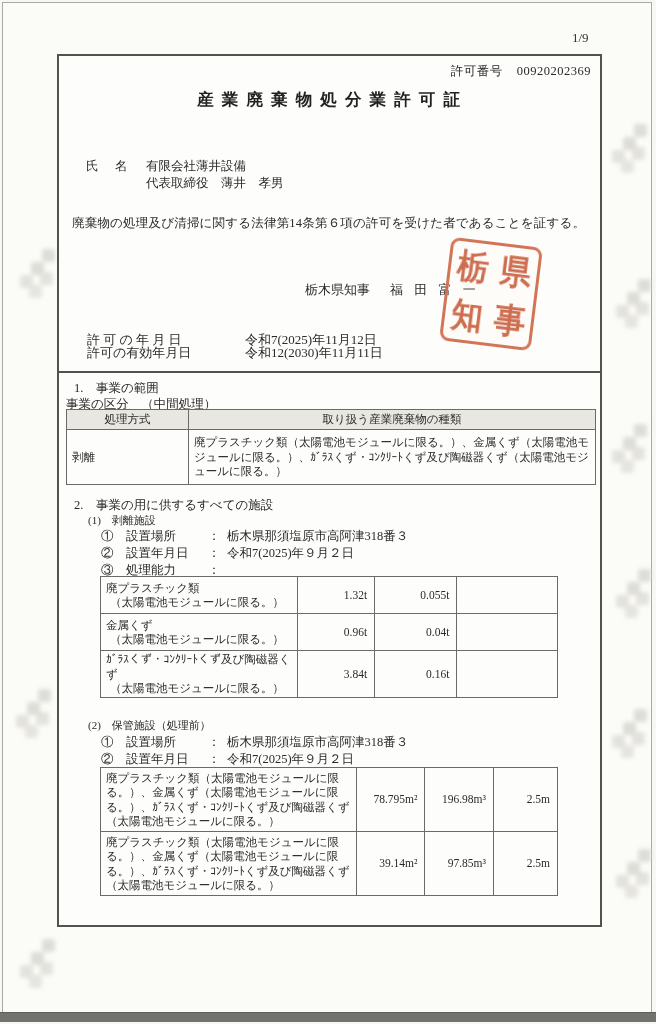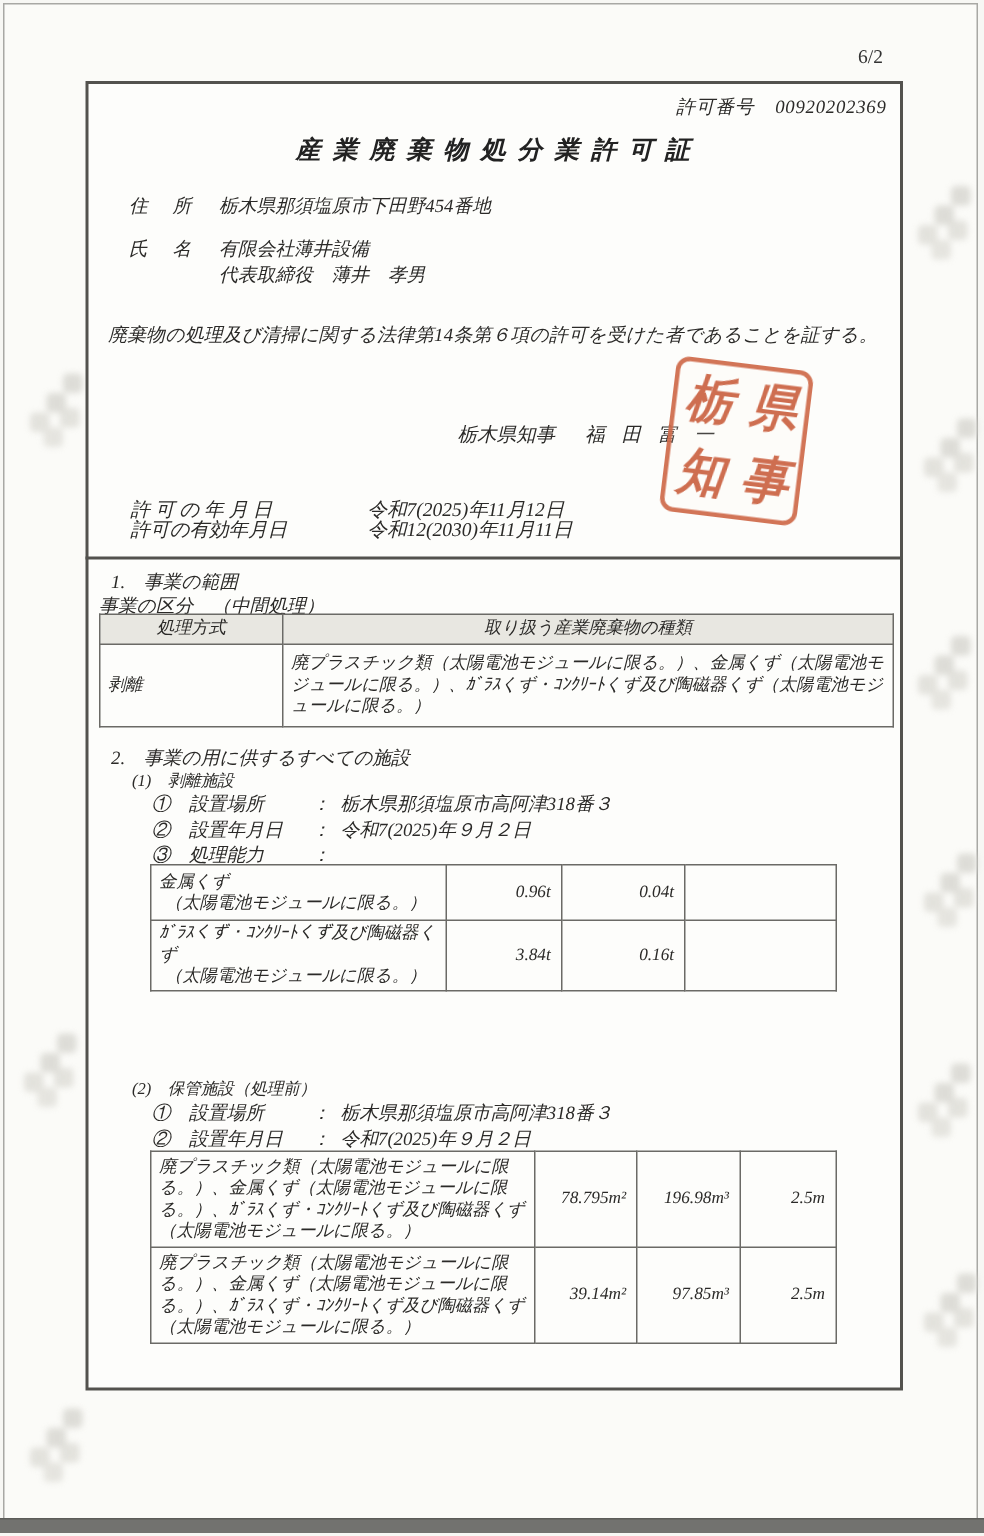--- a/index.html
+++ b/index.html
@@ -15,21 +15,21 @@
   .scan-bottom-bar{position:absolute;left:0;right:0;bottom:2px;height:9px;background:#72726f;
     border-top:1px solid #5c5c59;}
   
   .wm{position:absolute;width:13px;height:13px;border-radius:3px;background:#dddcd6;
     box-shadow:11px -13px 0 #dddcd6,22px -26px 0 #e1e0da;filter:blur(2px);opacity:.8;}
   .wm.dense{box-shadow:11px -13px 0 #d6d5cf,22px -26px 0 #d6d5cf,9px 10px 0 #e0dfd9,20px -3px 0 #dddcd6;}
   
   .page-indicator{position:absolute;top:30px;left:572px;font-size:13px;color:#333;}
   
   .doc{position:absolute;left:57px;top:54px;width:541px;height:869px;
-    border:2px solid #53524e;background:#fdfdfb;font-style:italic;}
+    border:2px solid #53524e;background:#fdfdfb;}
   .abs{position:absolute;}
   .permit-line{top:7px;right:9px;font-size:12.5px;letter-spacing:.5px;}
   .permit-line .num{margin-left:14px;}
   .doc-title{top:33px;left:0;width:100%;text-align:center;font-size:16.5px;
     font-weight:600;letter-spacing:2px;color:#222;}
   .field-row{font-size:12.5px;}
   .addr-row{top:73px;left:27px;}
   .name-row{top:102px;left:27px;}
   .field-label{display:inline-block;width:48px;letter-spacing:2px;}
   .field-value{margin-left:12px;}
@@ -97,33 +97,30 @@
 <div class="wm" style="left:150px;top:230px"></div>
 <div class="wm" style="left:400px;top:160px"></div>
 <div class="wm" style="left:255px;top:450px"></div>
 <div class="wm" style="left:490px;top:450px"></div>
 <div class="wm" style="left:165px;top:580px"></div>
 <div class="wm" style="left:430px;top:620px"></div>
 <div class="wm" style="left:255px;top:745px"></div>
 <div class="wm" style="left:480px;top:790px"></div>
 <div class="wm" style="left:160px;top:870px"></div>
 
-<div class="page-indicator">6/2</div>
+<div class="page-indicator">1/9</div>
 
 <div class="doc">
 
   <div class="abs permit-line">
     <span>許可番号</span><span class="num">00920202369</span>
   </div>
 
   <div class="abs doc-title">産 業 廃 棄 物 処 分 業 許 可 証</div>
 
-  <div class="abs field-row addr-row">
-    <span class="field-label">住　所</span><span class="field-value">栃木県那須塩原市下田野454番地</span>
-  </div>
 
   <div class="abs field-row name-row">
     <span class="field-label">氏　名</span><span class="field-value">有限会社薄井設備</span>
   </div>
   <div class="abs rep-line">代表取締役　薄井　孝男</div>
 
   <div class="abs statement">廃棄物の処理及び清掃に関する法律第14条第６項の許可を受けた者であることを証する。</div>
 
   <div class="abs governor-row">
     <span>栃木県知事</span><span class="gname">福 田 富 一</span>
@@ -185,20 +182,26 @@
 
   <table class="abs t2">
     <colgroup>
         <col class="c-name">
         <col class="c-day">
         <col class="c-hour">
         <col class="c-note">
       </colgroup>
     <tbody>
     <tr>
+      <td><span>廃プラスチック類</span><span class="cell-sub">（太陽電池モジュールに限る。）</span></td>
+      <td class="num-cell">1.32t</td>
+      <td class="num-cell">0.055t</td>
+      <td></td>
+    </tr>
+    <tr>
       <td><span>金属くず</span><span class="cell-sub">（太陽電池モジュールに限る。）</span></td>
       <td class="num-cell">0.96t</td>
       <td class="num-cell">0.04t</td>
       <td></td>
     </tr>
     <tr>
       <td><span>ｶﾞﾗｽくず・ｺﾝｸﾘｰﾄくず及び陶磁器くず</span><span class="cell-sub">（太陽電池モジュールに限る。）</span></td>
       <td class="num-cell">3.84t</td>
       <td class="num-cell">0.16t</td>
       <td></td>

